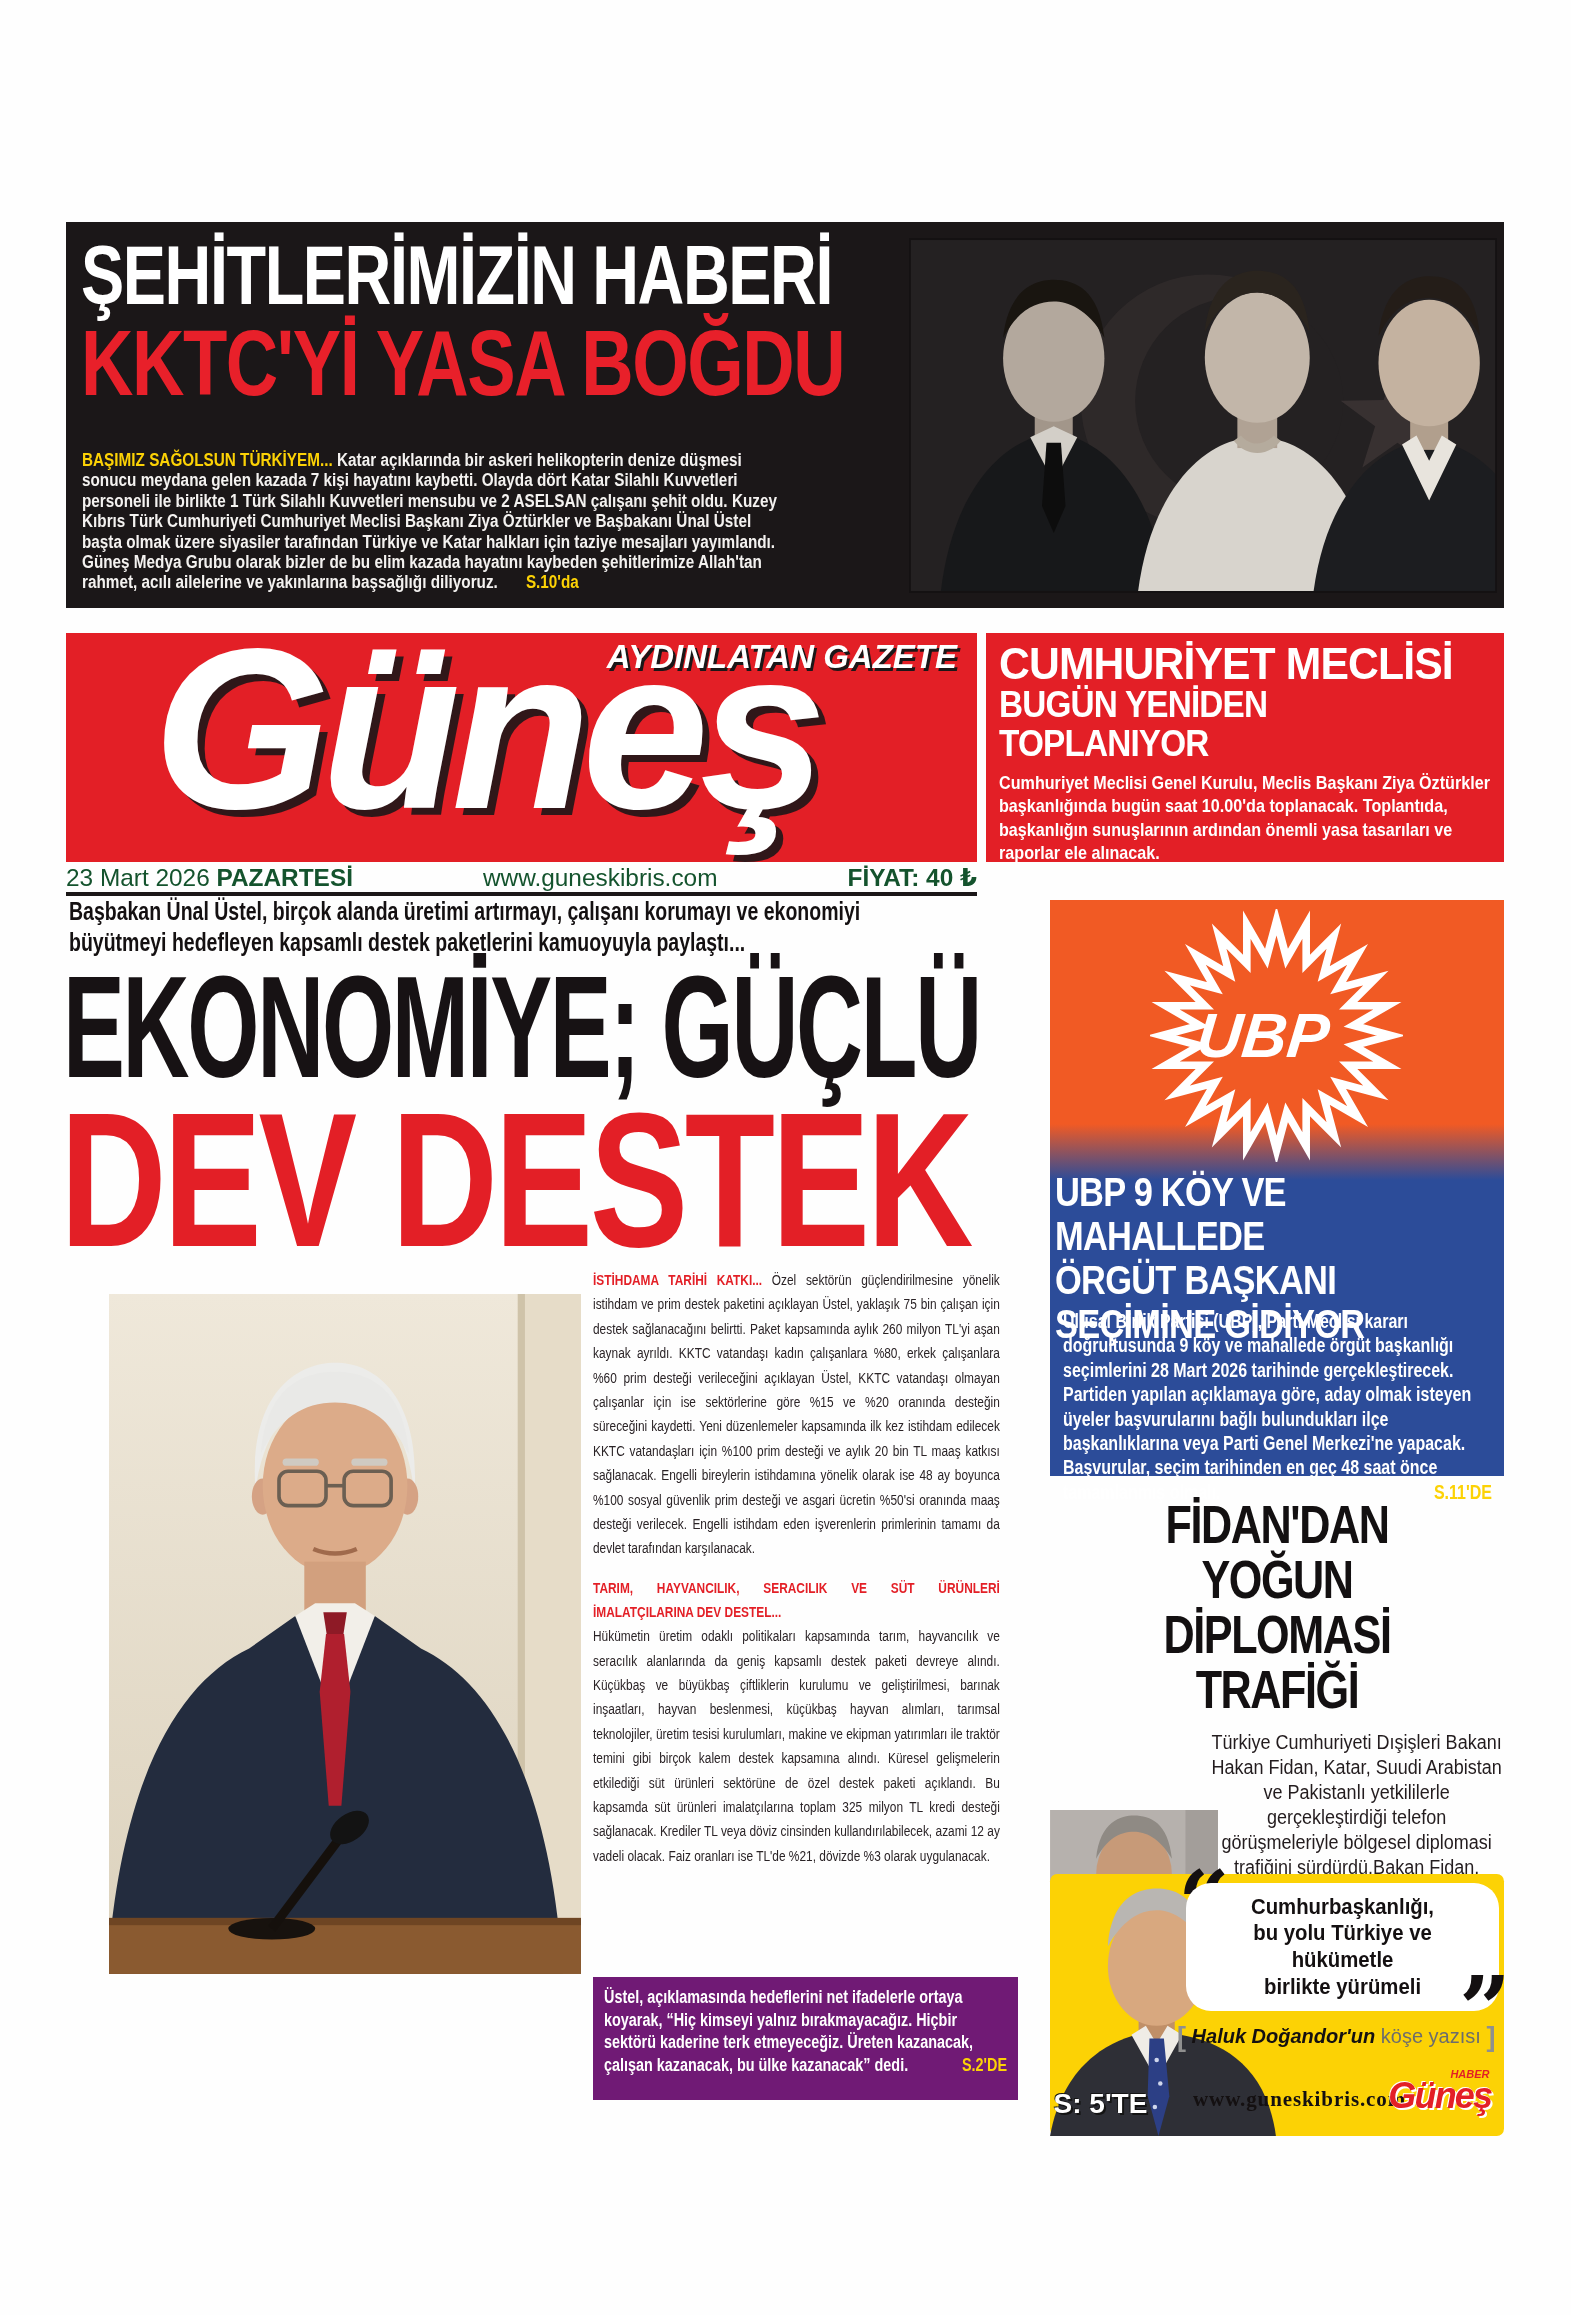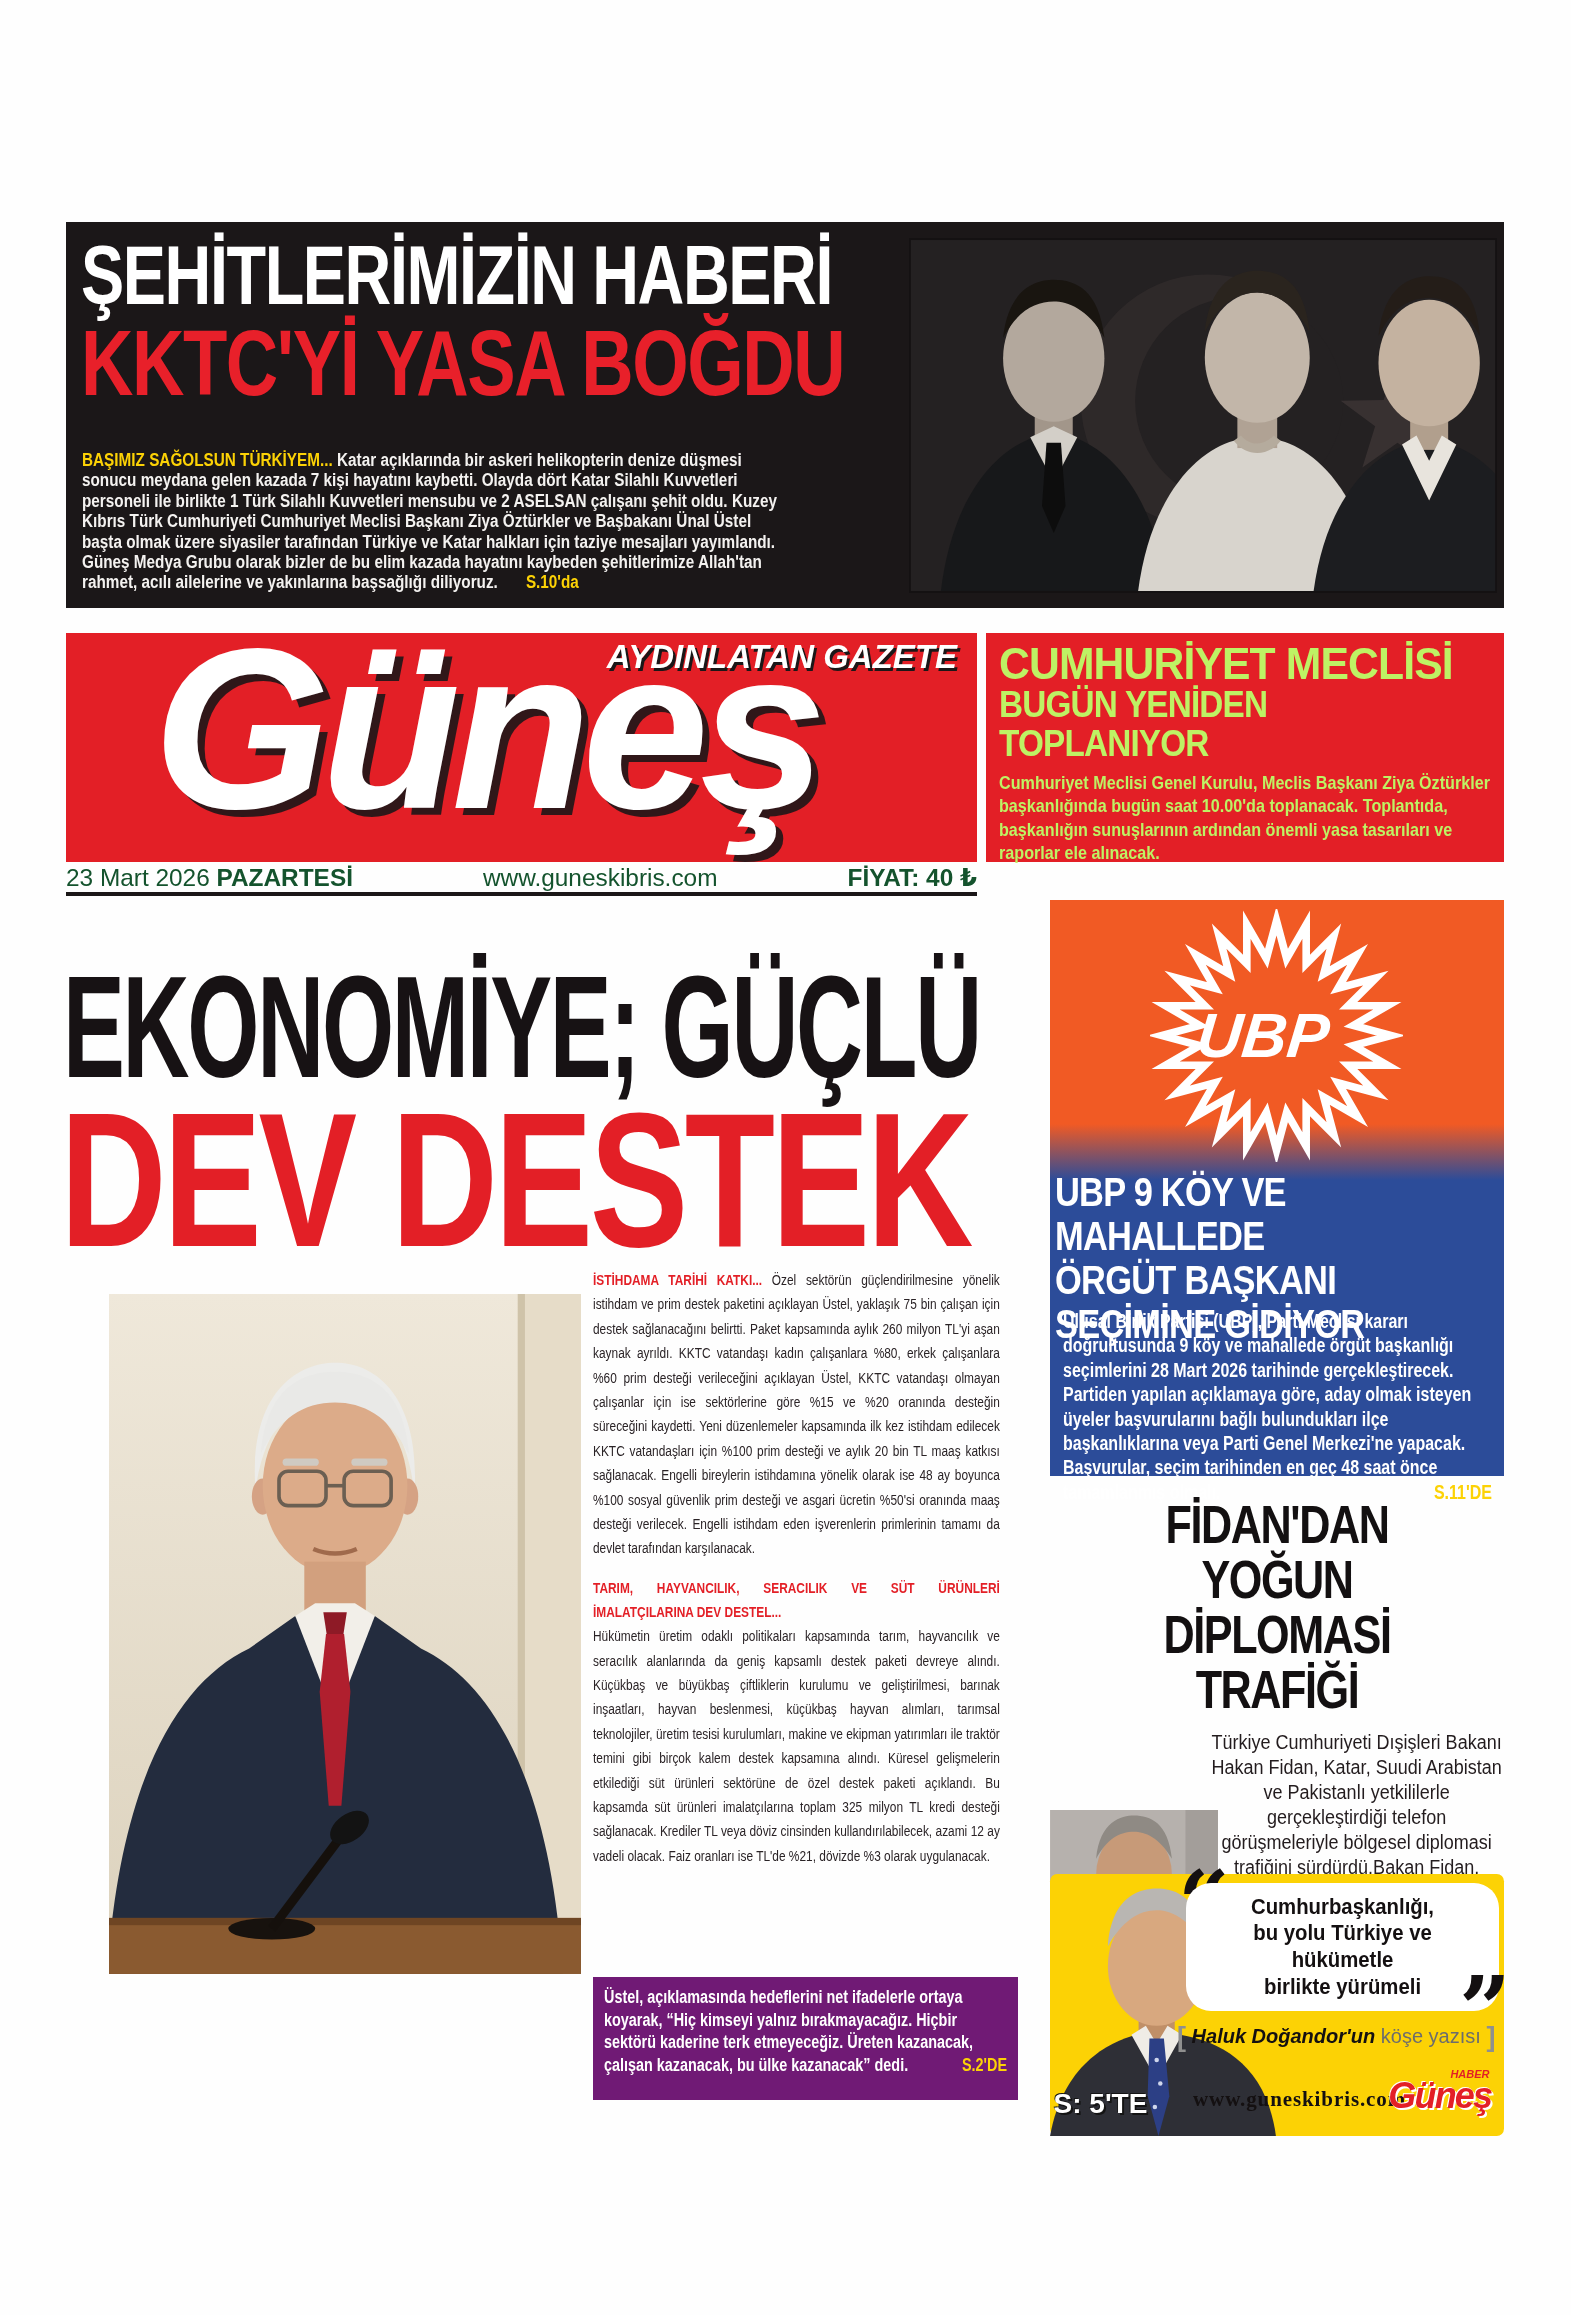--- a/index.html
+++ b/index.html
@@ -28,21 +28,21 @@
            text-shadow:2.7px 2.7px 0 #1b1718;letter-spacing:0;}
   .gunes-logo{position:absolute;left:87px;top:-34px;font-size:228px;font-weight:900;font-style:italic;color:#fff;
               letter-spacing:-9px;text-shadow:7.2px 7.2px 0 rgba(28,22,24,.9);}
   .mast-info{left:66px;top:859px;width:911px;height:33px;border-bottom:4.5px solid #1b1718;
              display:grid;grid-template-columns:auto 1fr auto;align-items:end;font-size:24.4px;color:#14532d;}
   .mi-web{text-align:center;font-weight:400;}
   .mi-date b{font-weight:700;}
   .mi-price{font-weight:700;}
 
   
-  .meclis{left:986px;top:633px;width:518px;height:229px;background:#e31f26;color:#bef264;padding:9px 12.7px;box-sizing:border-box;}
+  .meclis{left:986px;top:633px;width:518px;height:229px;background:#e31f26;color:#ffffff;padding:9px 12.7px;box-sizing:border-box;}
   .meclis-h1{font-size:44px;font-weight:900;line-height:1;letter-spacing:-0.9px;transform:scaleX(.97);}
   .meclis-h2{font-size:37px;font-weight:900;line-height:1.05;letter-spacing:-0.9px;transform:scaleX(.9);}
   .meclis-body{margin-top:7.2px;font-size:19px;font-weight:700;line-height:23.5px;}
 
   
   .kicker{left:69px;top:896px;width:912px;font-size:26px;font-weight:700;line-height:31px;color:#141011;}
   .h-black{left:63px;top:955px;font-size:145px;font-weight:900;line-height:1;color:#171214;letter-spacing:-3.6px;transform:scaleX(.64);}
   .h-red{left:60px;top:1084px;font-size:192px;font-weight:900;line-height:1;color:#e31f26;letter-spacing:-4.5px;transform:scaleX(.77);}
   .ustel-photo{left:109px;top:1294px;width:472px;height:680px;}
   .article{left:593px;top:1268px;width:407px;font-size:14px;line-height:24.4px;color:#2a2326;text-align:justify;}
@@ -147,20 +147,24 @@
     <span class="mi-web">www.guneskibris.com</span>
     <span class="mi-price">FİYAT: 40 ₺</span>
   </div>
 
   <section class="abs meclis">
     <div class="meclis-h1 condL">CUMHURİYET MECLİSİ</div>
     <div class="meclis-h2 condL">BUGÜN YENİDEN TOPLANIYOR</div>
     <div class="meclis-body fit85">Cumhuriyet Meclisi Genel Kurulu, Meclis Başkanı Ziya Öztürkler başkanlığında bugün saat 10.00'da toplanacak. Toplantıda, başkanlığın sunuşlarının ardından önemli yasa tasarıları ve raporlar ele alınacak.</div>
   </section>
 
+  <div class="abs kicker">
+    <div class="fit75"><span>Başbakan Ünal Üstel,  birçok alanda üretimi artırmayı, çalışanı korumayı ve ekonomiyi</span><br>
+    <span>büyütmeyi hedefleyen kapsamlı destek paketlerini kamuoyuyla paylaştı...</span></div>
+  </div>
   <div class="abs h-black condL">EKONOMİYE; GÜÇLÜ</div>
   <div class="abs h-red condL">DEV DESTEK</div>
 
   <svg class="abs ustel-photo" viewBox="0 0 522 752">
     <defs>
       <linearGradient id="bgU" x1="0" y1="0" x2="0" y2="1">
         <stop offset="0" stop-color="#efe8da"></stop>
           <stop offset="1" stop-color="#dcd2bd"></stop>
       </linearGradient>
     </defs>

